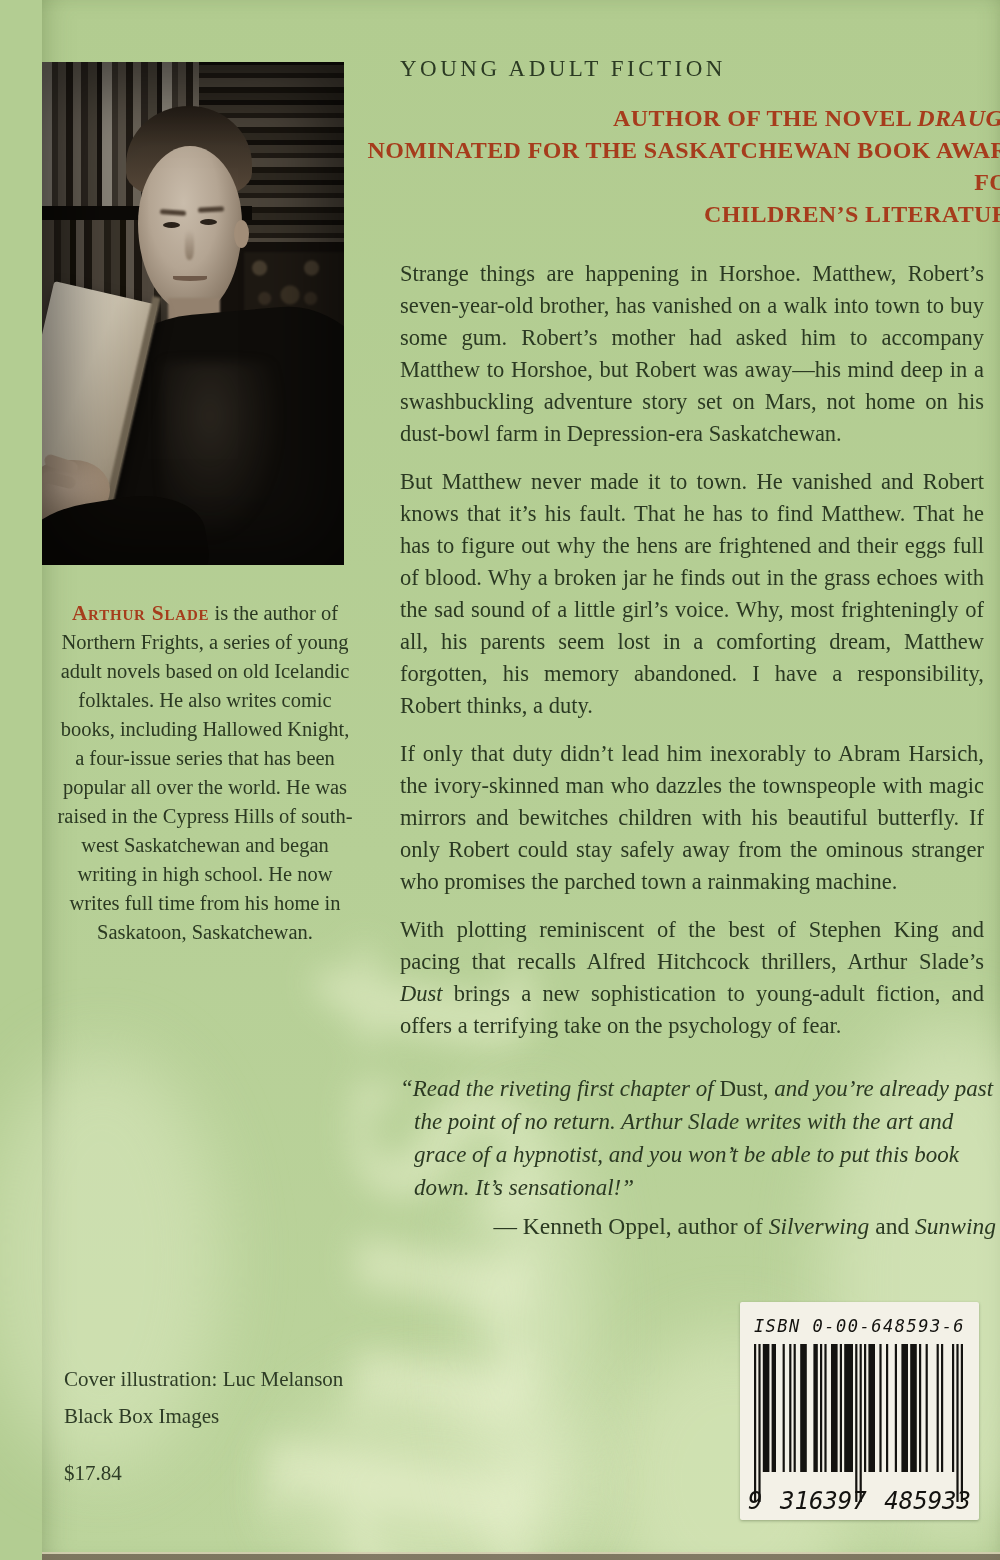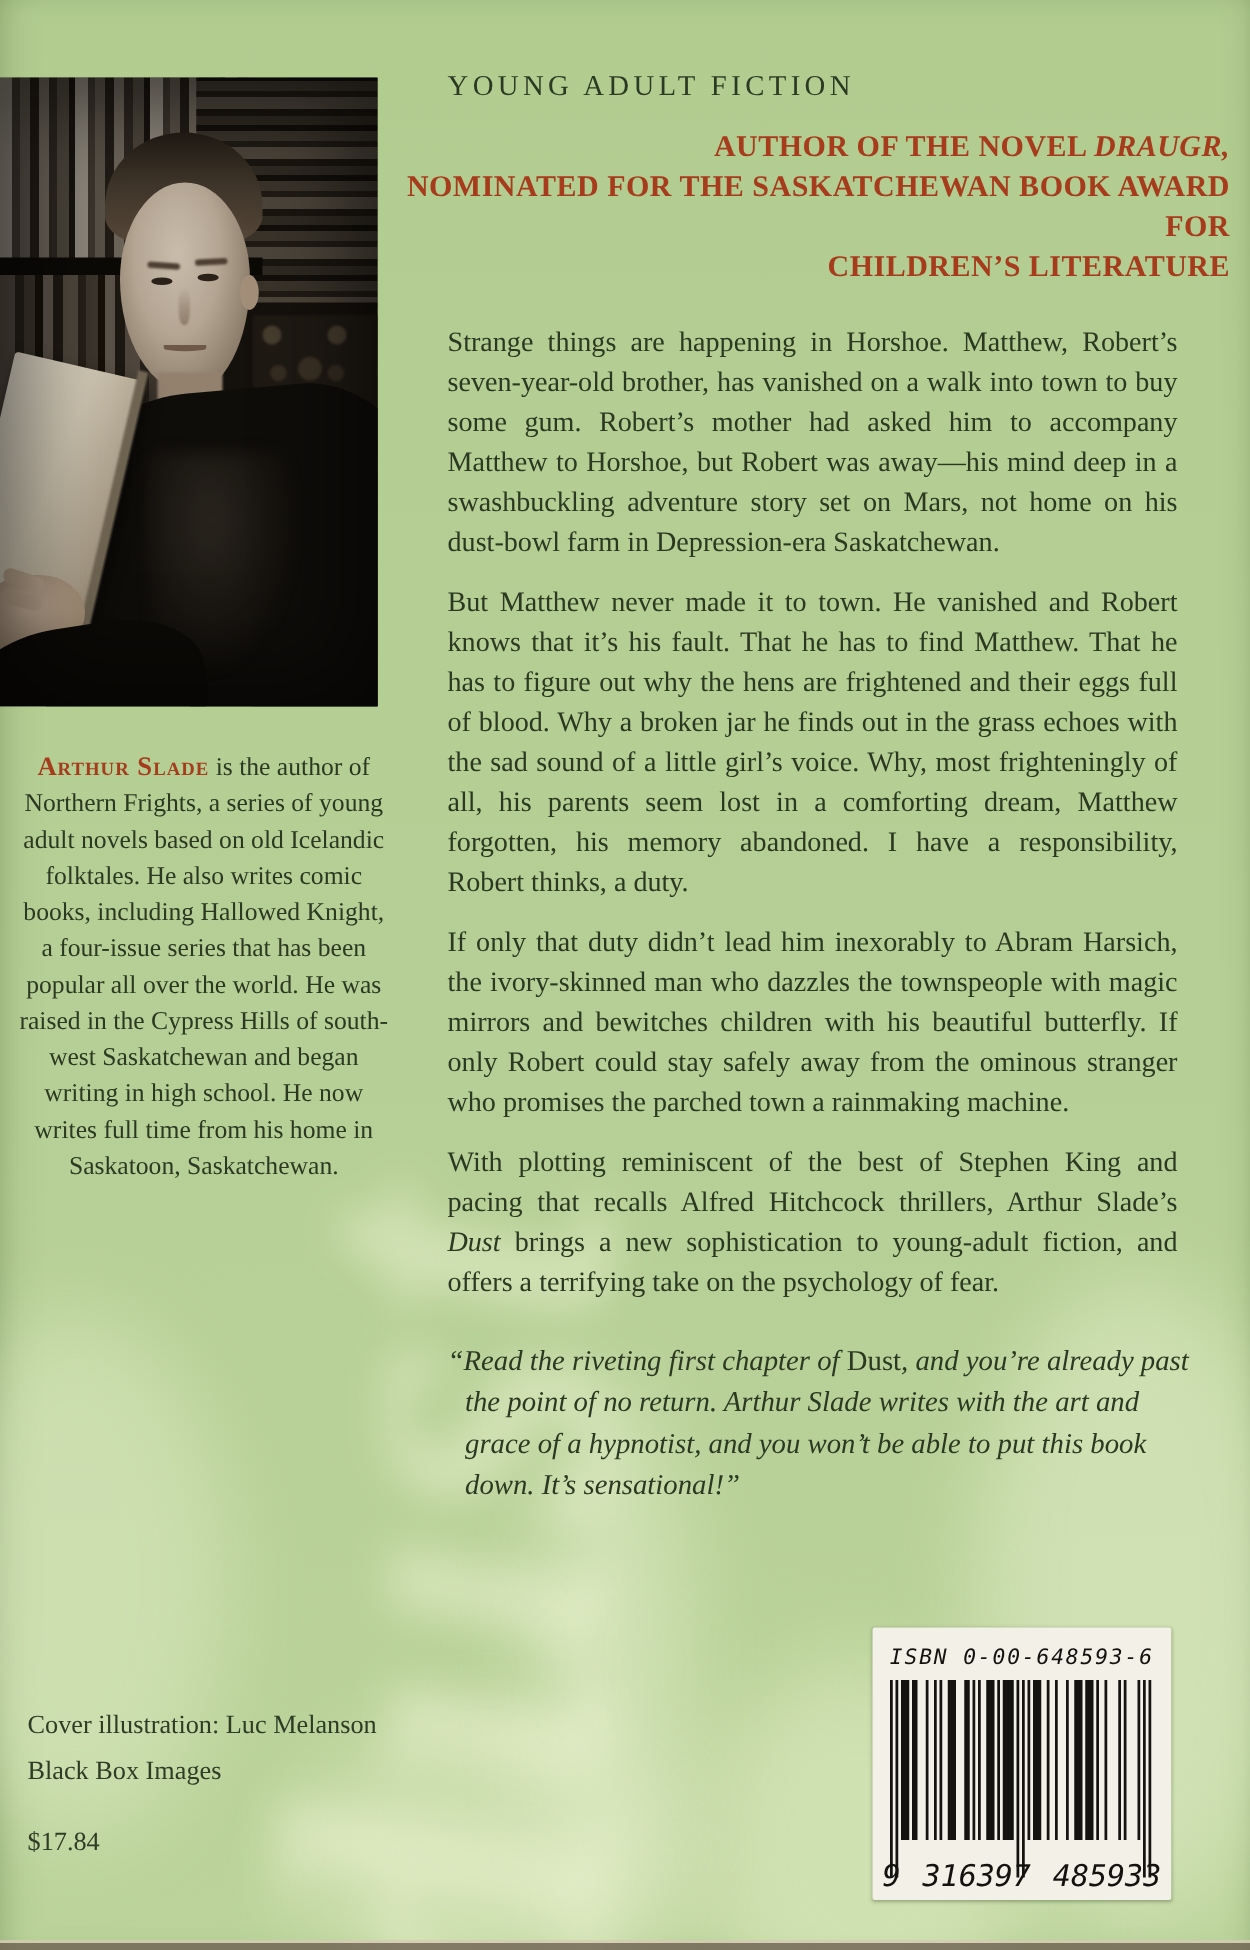--- a/index.html
+++ b/index.html
@@ -1,21 +1,21 @@
 <!DOCTYPE html>
 <html><head>
 <meta charset="utf-8">
 <style>
   html,body{margin:0;padding:0;}
   body{width:1000px;height:1560px;position:relative;overflow:hidden;
        font-family:"Liberation Serif", serif;
        background:#b3cd92;}
   .cover{position:absolute;inset:0;
        background:linear-gradient(180deg,#b2cc90 0%,#b6cf96 55%,#bcd49c 100%);
-       box-shadow:inset 16px 0 34px -22px rgba(70,95,45,.55), inset -12px 0 28px -20px rgba(70,95,45,.45);}
+       box-shadow:inset 16px 0 34px -22px rgba(70,95,45,.55), inset -12px 0 28px -20px rgba(70,95,45,.45);margin-left:42px;}
 
   
   .watermark{position:absolute;left:-140px;top:1080px;width:1020px;height:420px;
        transform:rotate(-90deg);
        font-family:"Liberation Serif",serif;font-weight:bold;font-style:italic;
        font-size:380px;line-height:400px;text-align:center;
        color:rgba(238,244,212,.48);filter:blur(16px);
        letter-spacing:8px;user-select:none;}
   .blob{position:absolute;border-radius:50%;filter:blur(34px);}
   .blob1{left:780px;top:1020px;width:260px;height:520px;background:rgba(230,239,203,.50);}
@@ -166,20 +166,21 @@
   </div>
 
   <div class="bio"><span class="sc">Arthur Slade</span><span> is the author of Northern Frights, a series of young adult novels based on old Icelandic folktales. He also writes comic books, including Hallowed Knight, a four-issue series that has been popular all over the world. He was raised in the Cypress Hills of south-west Saskatchewan and began writing in high school. He now writes full time from his home in Saskatoon, Saskatchewan.</span></div>
 
   <div class="main">
     <p><span>Strange things are happening in Horshoe. Matthew, Robert’s seven-year-old brother, has vanished on a walk into town to buy some gum. Robert’s mother had asked him to accompany Matthew to Horshoe, but Robert was away—his mind deep in a swashbuckling adventure story set on Mars, not home on his dust-bowl farm in Depression-era Saskatchewan.</span></p>
     <p><span>But Matthew never made it to town. He vanished and Robert knows that it’s his fault. That he has to find Matthew. That he has to figure out why the hens are frightened and their eggs full of blood. Why a broken jar he finds out in the grass echoes with the sad sound of a little girl’s voice. Why, most frighteningly of all, his parents seem lost in a comforting dream, Matthew forgotten, his memory abandoned. I have a responsibility, Robert thinks, a duty.</span></p>
     <p><span>If only that duty didn’t lead him inexorably to Abram Harsich, the ivory-skinned man who dazzles the townspeople with magic mirrors and bewitches children with his beautiful butterfly. If only Robert could stay safely away from the ominous stranger who promises the parched town a rainmaking machine.</span></p>
     <p><span>With plotting reminiscent of the best of Stephen King and pacing that recalls Alfred Hitchcock thrillers, Arthur Slade’s </span><span class="em">Dust</span><span> brings a new sophistication to young-adult fiction, and offers a terrifying take on the psychology of fear.</span></p>
     <div class="quote"><span>“Read the riveting first chapter of </span><span class="up">Dust</span><span>, and you’re already past the point of no return. Arthur Slade writes with the art and grace of a hypnotist, and you won’t be able to put this book down. It’s sensational!”</span></div>
+    <div class="attribution"><span>— Kenneth Oppel, author of </span><span class="em">Silverwing</span><span> and </span><span class="em">Sunwing</span></div>
   </div>
 
   <div class="credits">
     <div class="c1">Cover illustration: Luc Melanson</div>
     <div>Black Box Images</div>
     <div class="price">$17.84</div>
   </div>
 
   <div class="barcode">
     <div class="isbn">ISBN 0-00-648593-6</div>

